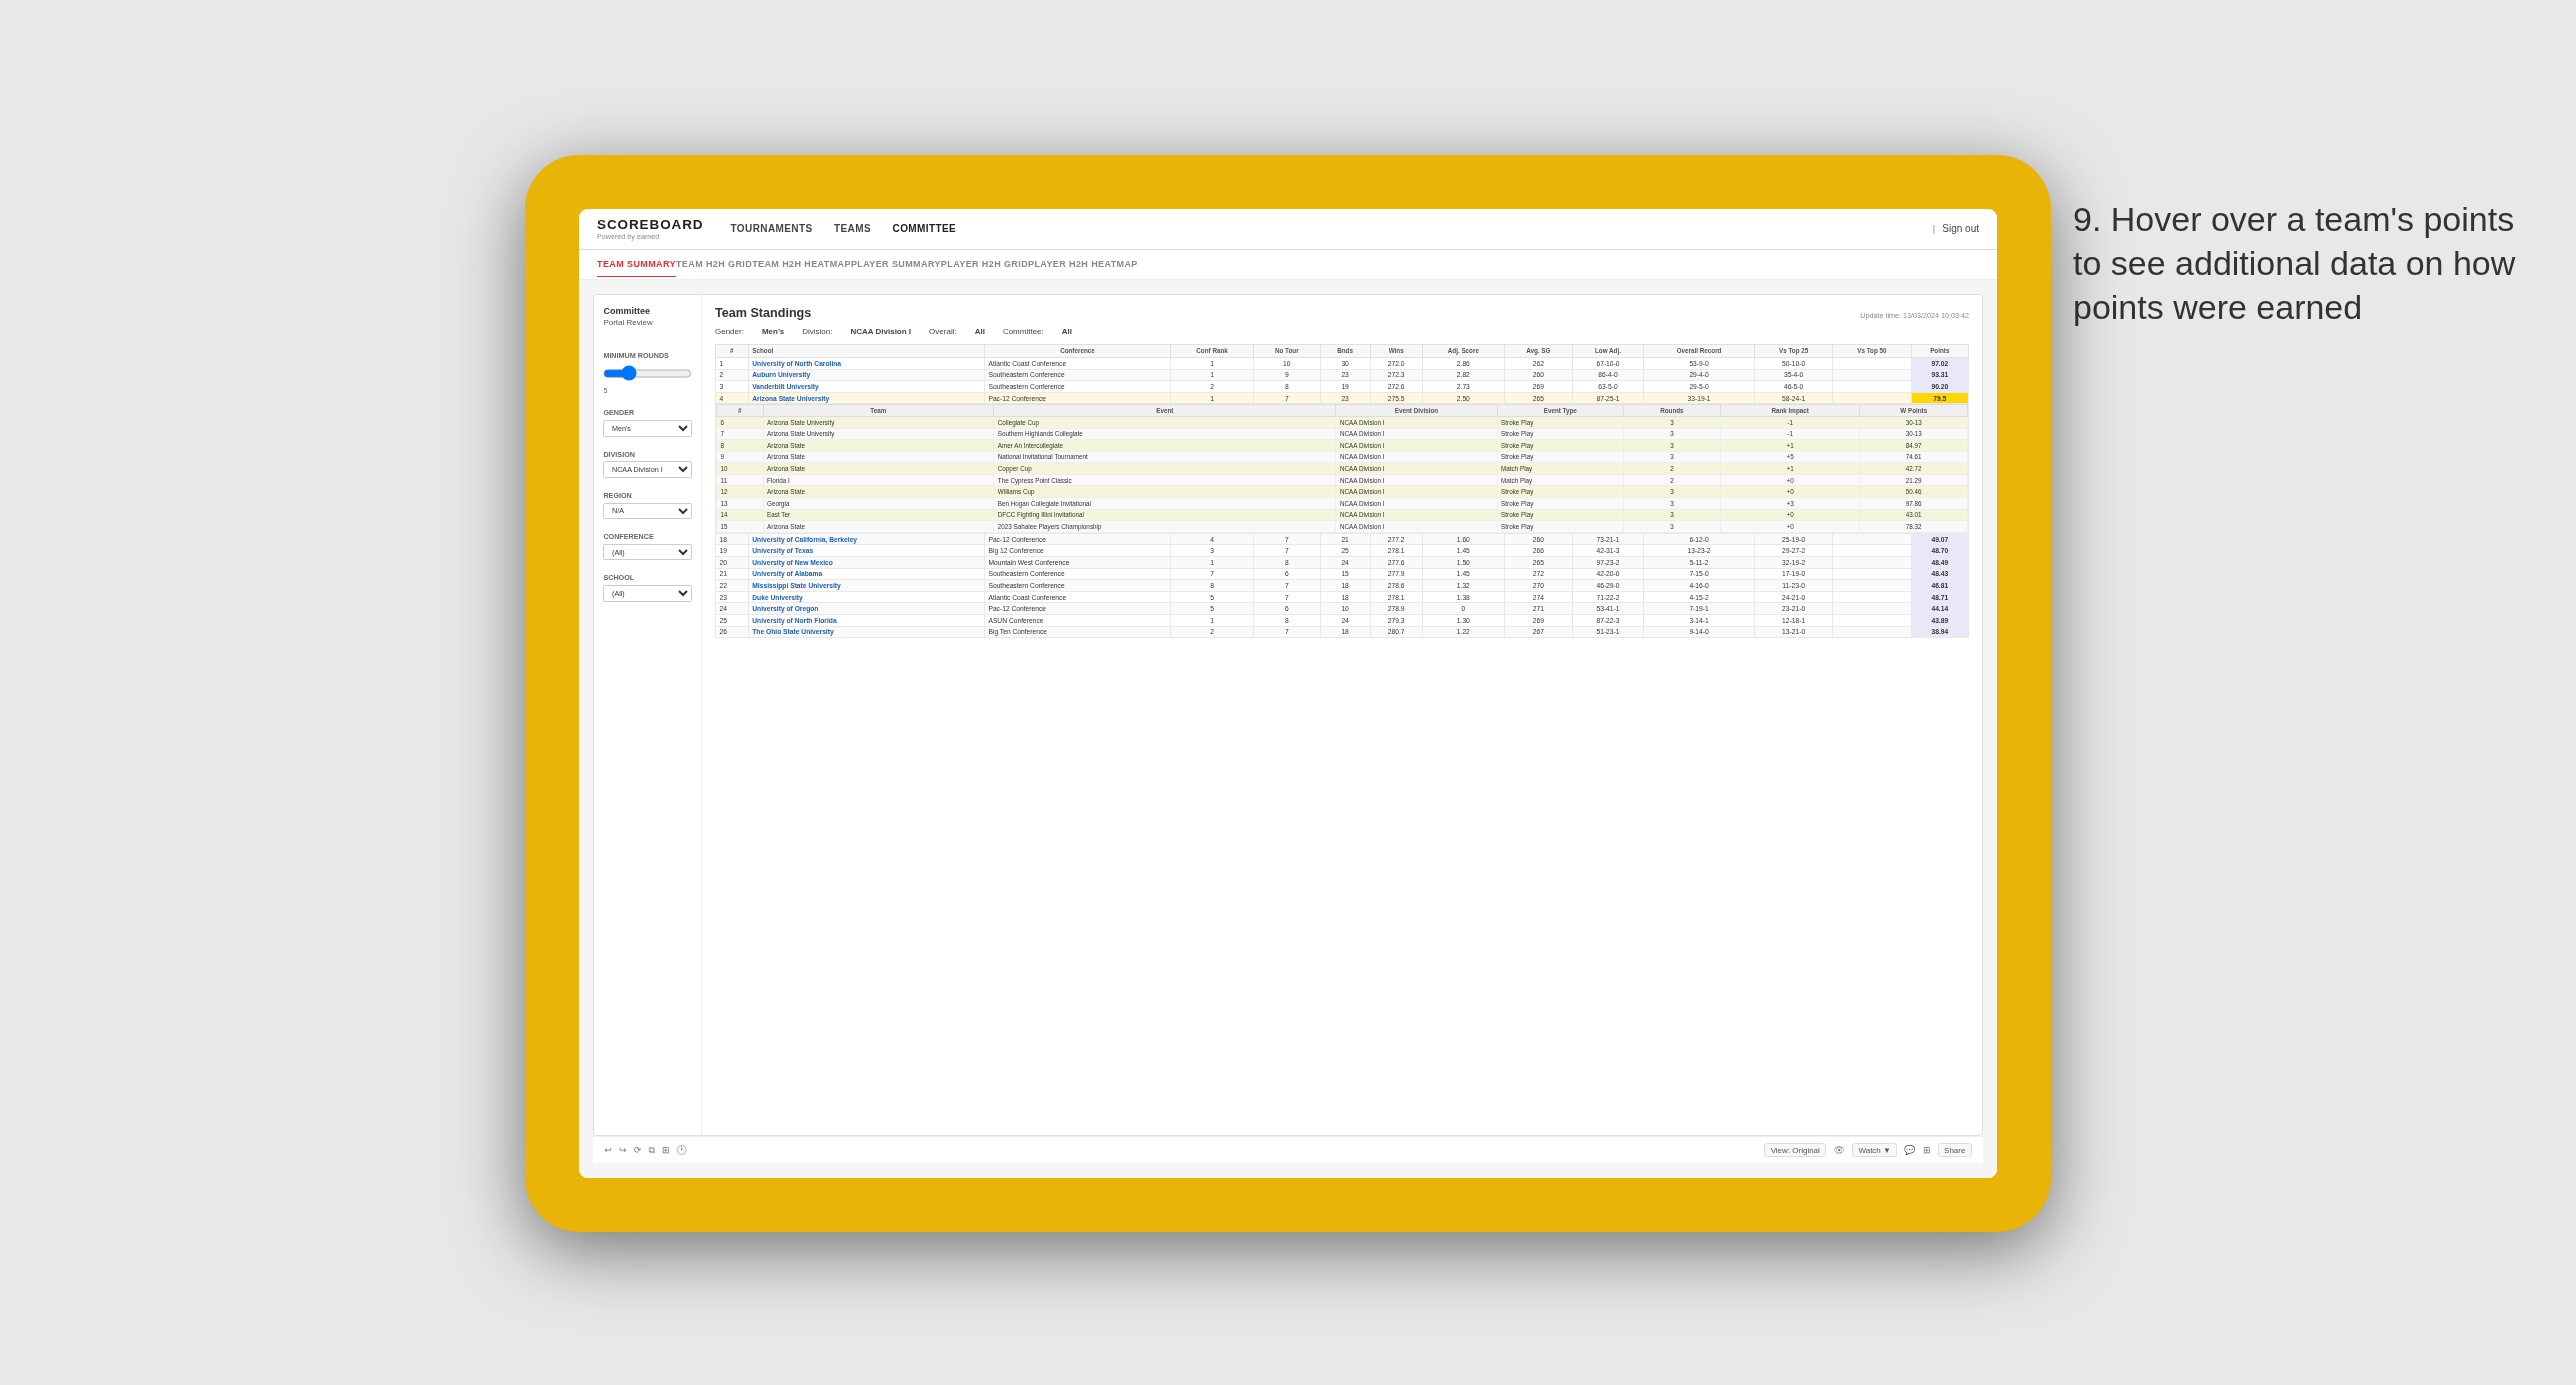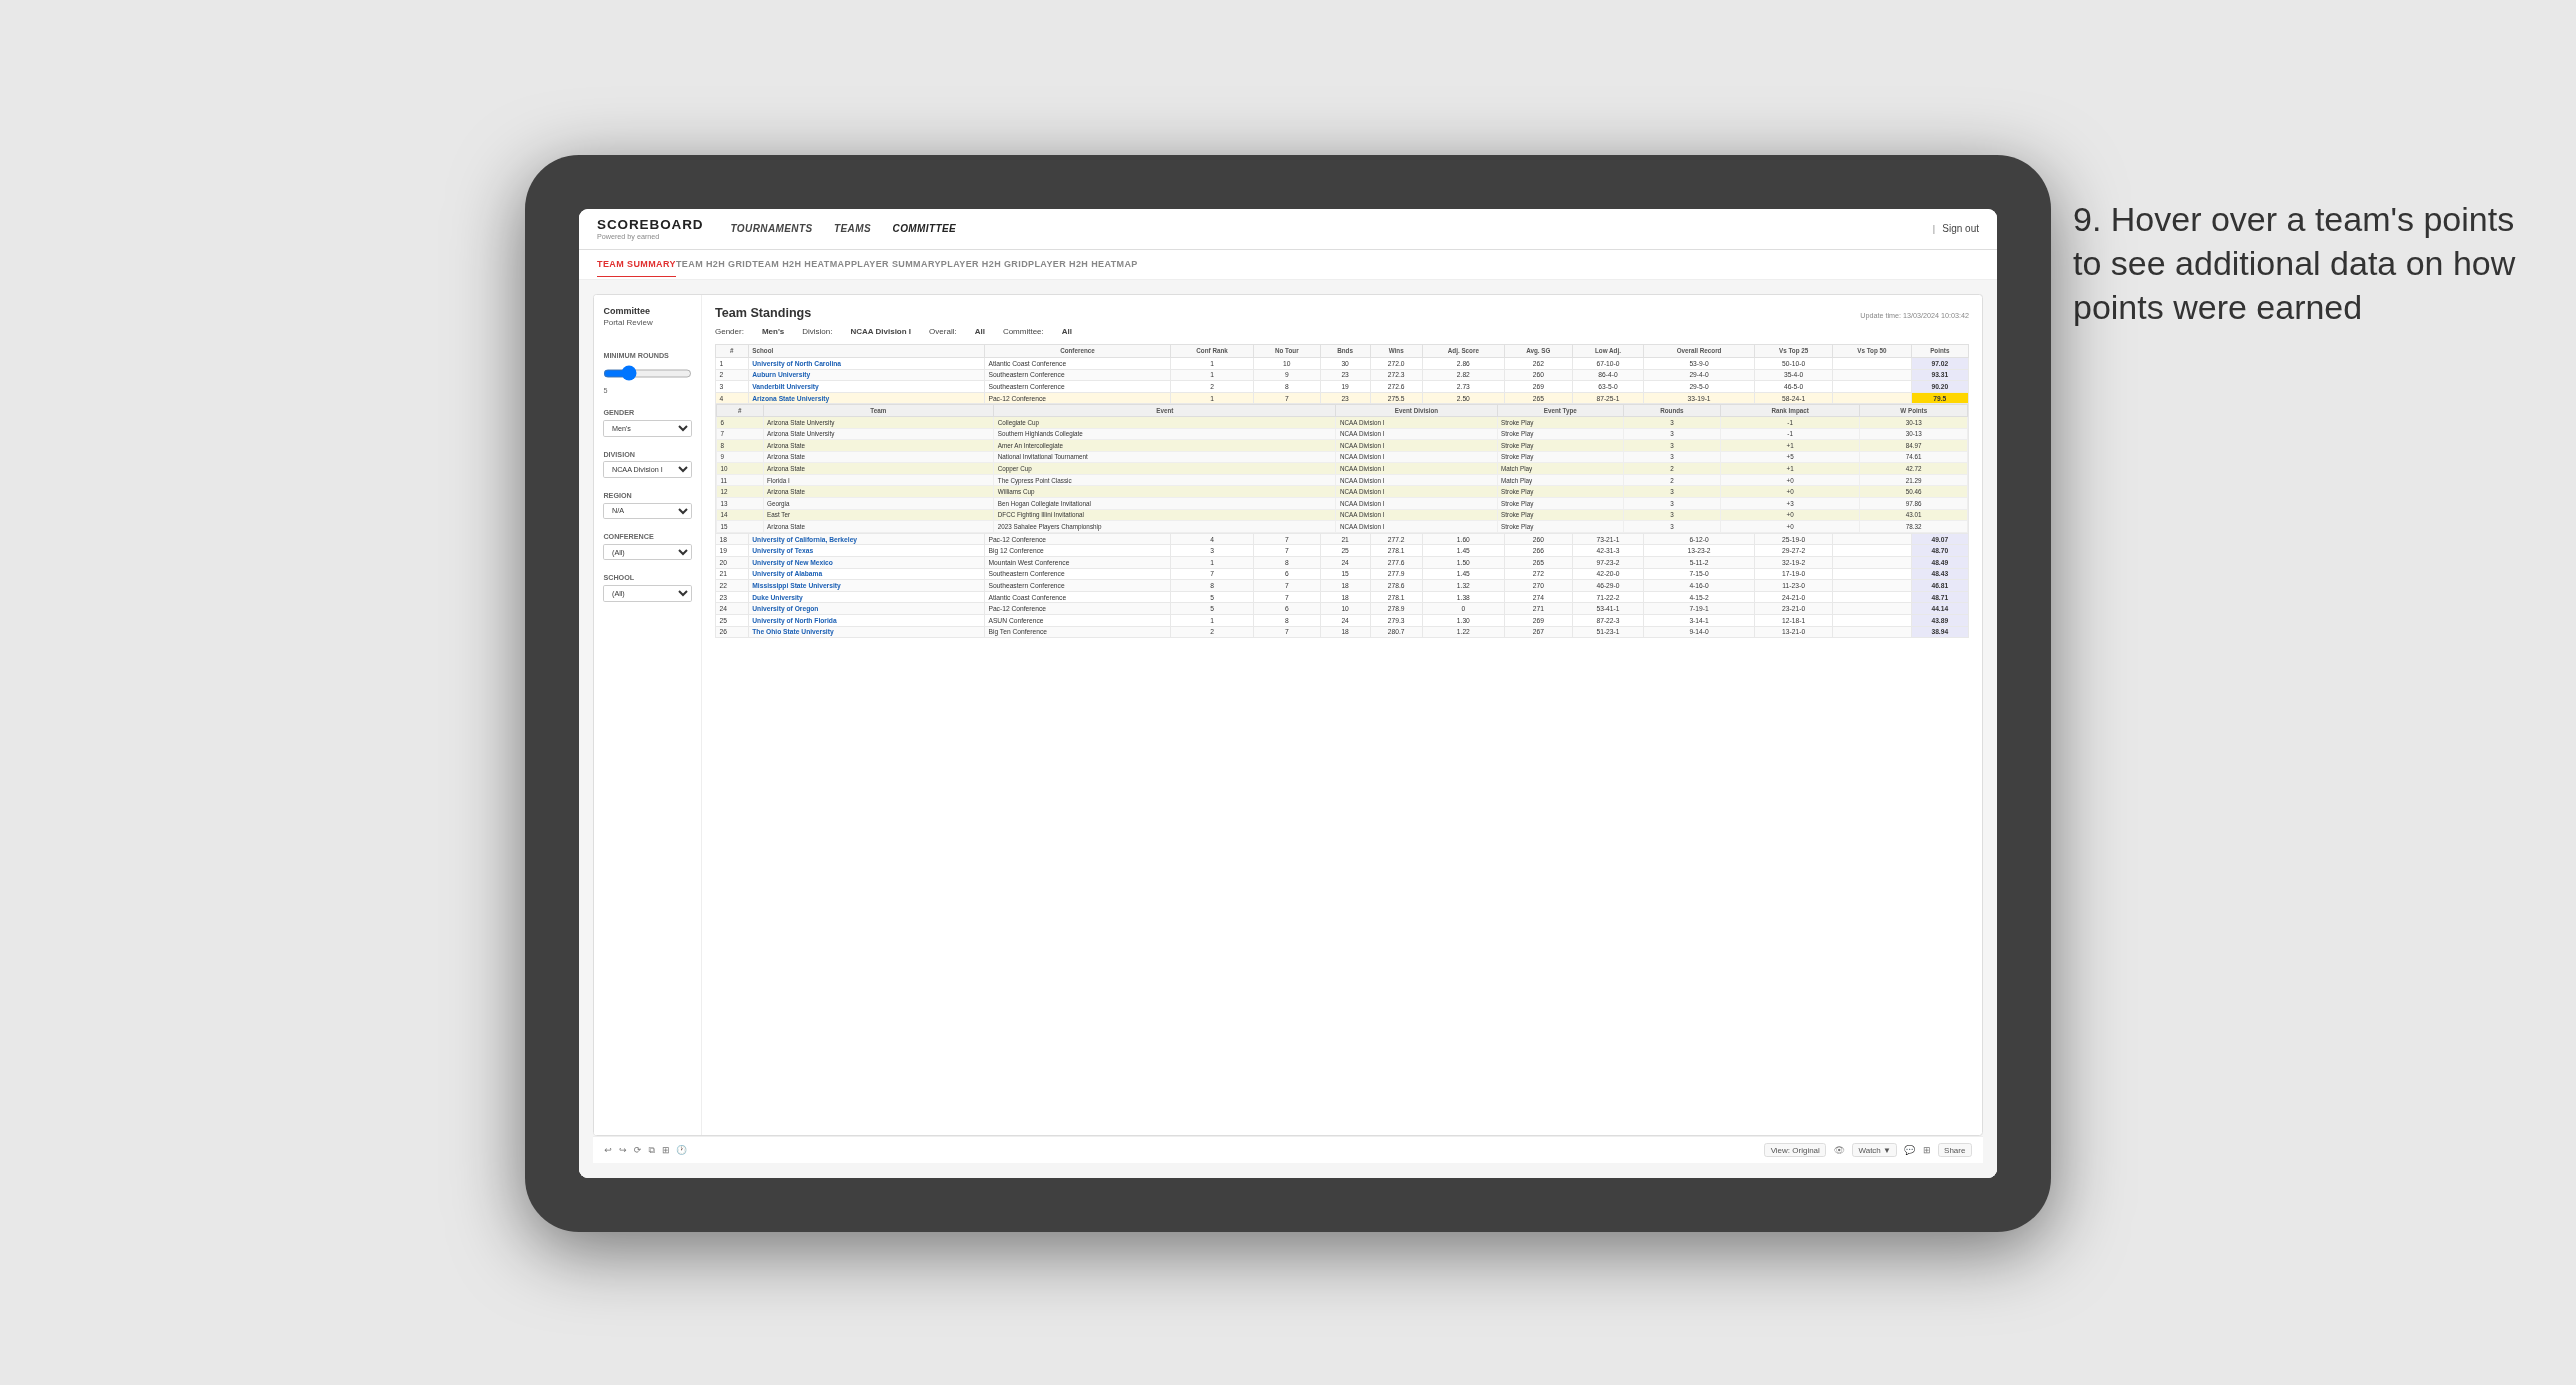--- a/index.html
+++ b/index.html
@@ -11,21 +11,21 @@
       display: flex;
       align-items: center;
       justify-content: center;
       position: relative;
     }
 
     
     .tablet-shell {
       width: 1526px;
       height: 1077px;
-      background: #404040;
+      background: #eab308;
       border-radius: 54px;
       display: flex;
       align-items: center;
       justify-content: center;
       box-shadow: 0 18px 72px rgba(0,0,0,0.5);
       position: relative;
     }
     .tablet-screen {
       width: 1418px;
       height: 969px;
@@ -58,21 +58,20 @@
       color: #222;
     }
     .logo-powered {
       font-size: 7.2px;
       color: #888;
     }
     .nav-items {
       display: flex;
       gap: 21.5px;
       flex: 1;
-      font-style: italic;
     }
     .nav-item {
       font-size: 10px;
       font-weight: 600;
       color: #444;
       cursor: pointer;
       padding: 3.6px 0;
       letter-spacing: 0.4px;
       text-transform: uppercase;
     }

